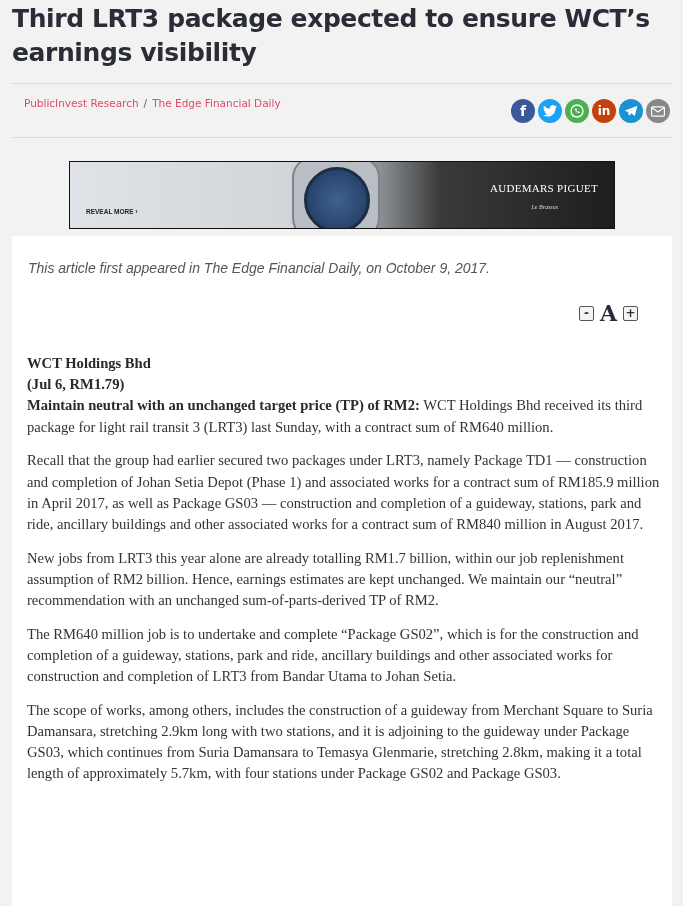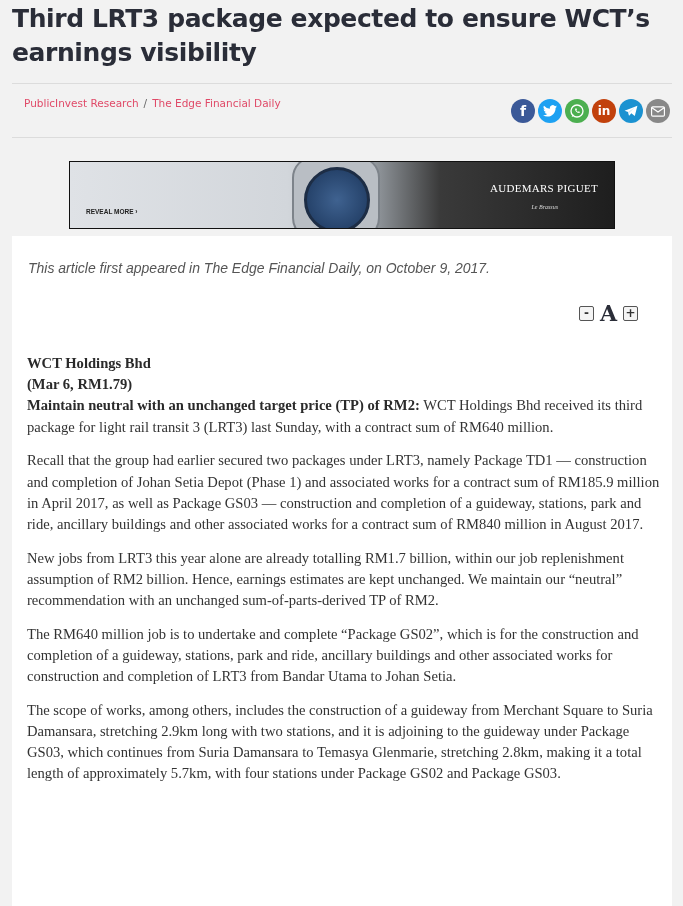--- a/index.html
+++ b/index.html
@@ -130,21 +130,21 @@
 
   <div class="fontctl">
     <div class="box">-</div>
     <div class="A">A</div>
     <div class="box">+</div>
   </div>
 
   <div class="body">
     <p>
       <b>WCT Holdings Bhd</b><br>
-      <b>(Mar 6, RM1.79)</b><br>
+      <b>(Jul 6, RM1.79)</b><br>
       <b>Maintain neutral with an unchanged target price (TP) of RM2:</b><span> WCT Holdings Bhd received its third package for light rail transit 3 (LRT3) last Sunday, with a contract sum of RM640 million.</span>
     </p>
     <p>Recall that the group had earlier secured two packages under LRT3, namely Package TD1 — construction and completion of Johan Setia Depot (Phase 1) and associated works for a contract sum of RM185.9 million in April 2017, as well as Package GS03 — construction and completion of a guideway, stations, park and ride, ancillary buildings and other associated works for a contract sum of RM840 million in August 2017.</p>
     <p>New jobs from LRT3 this year alone are already totalling RM1.7 billion, within our job replenishment assumption of RM2 billion. Hence, earnings estimates are kept unchanged. We maintain our “neutral” recommendation with an unchanged sum-of-parts-derived TP of RM2.</p>
     <p>The RM640 million job is to undertake and complete “Package GS02”, which is for the construction and completion of a guideway, stations, park and ride, ancillary buildings and other associated works for construction and completion of LRT3 from Bandar Utama to Johan Setia.</p>
     <p>The scope of works, among others, includes the construction of a guideway from Merchant Square to Suria Damansara, stretching 2.9km long with two stations, and it is adjoining to the guideway under Package GS03, which continues from Suria Damansara to Temasya Glenmarie, stretching 2.8km, making it a total length of approximately 5.7km, with four stations under Package GS02 and Package GS03.</p>
   </div>
 </div>
 
 </body></html>

